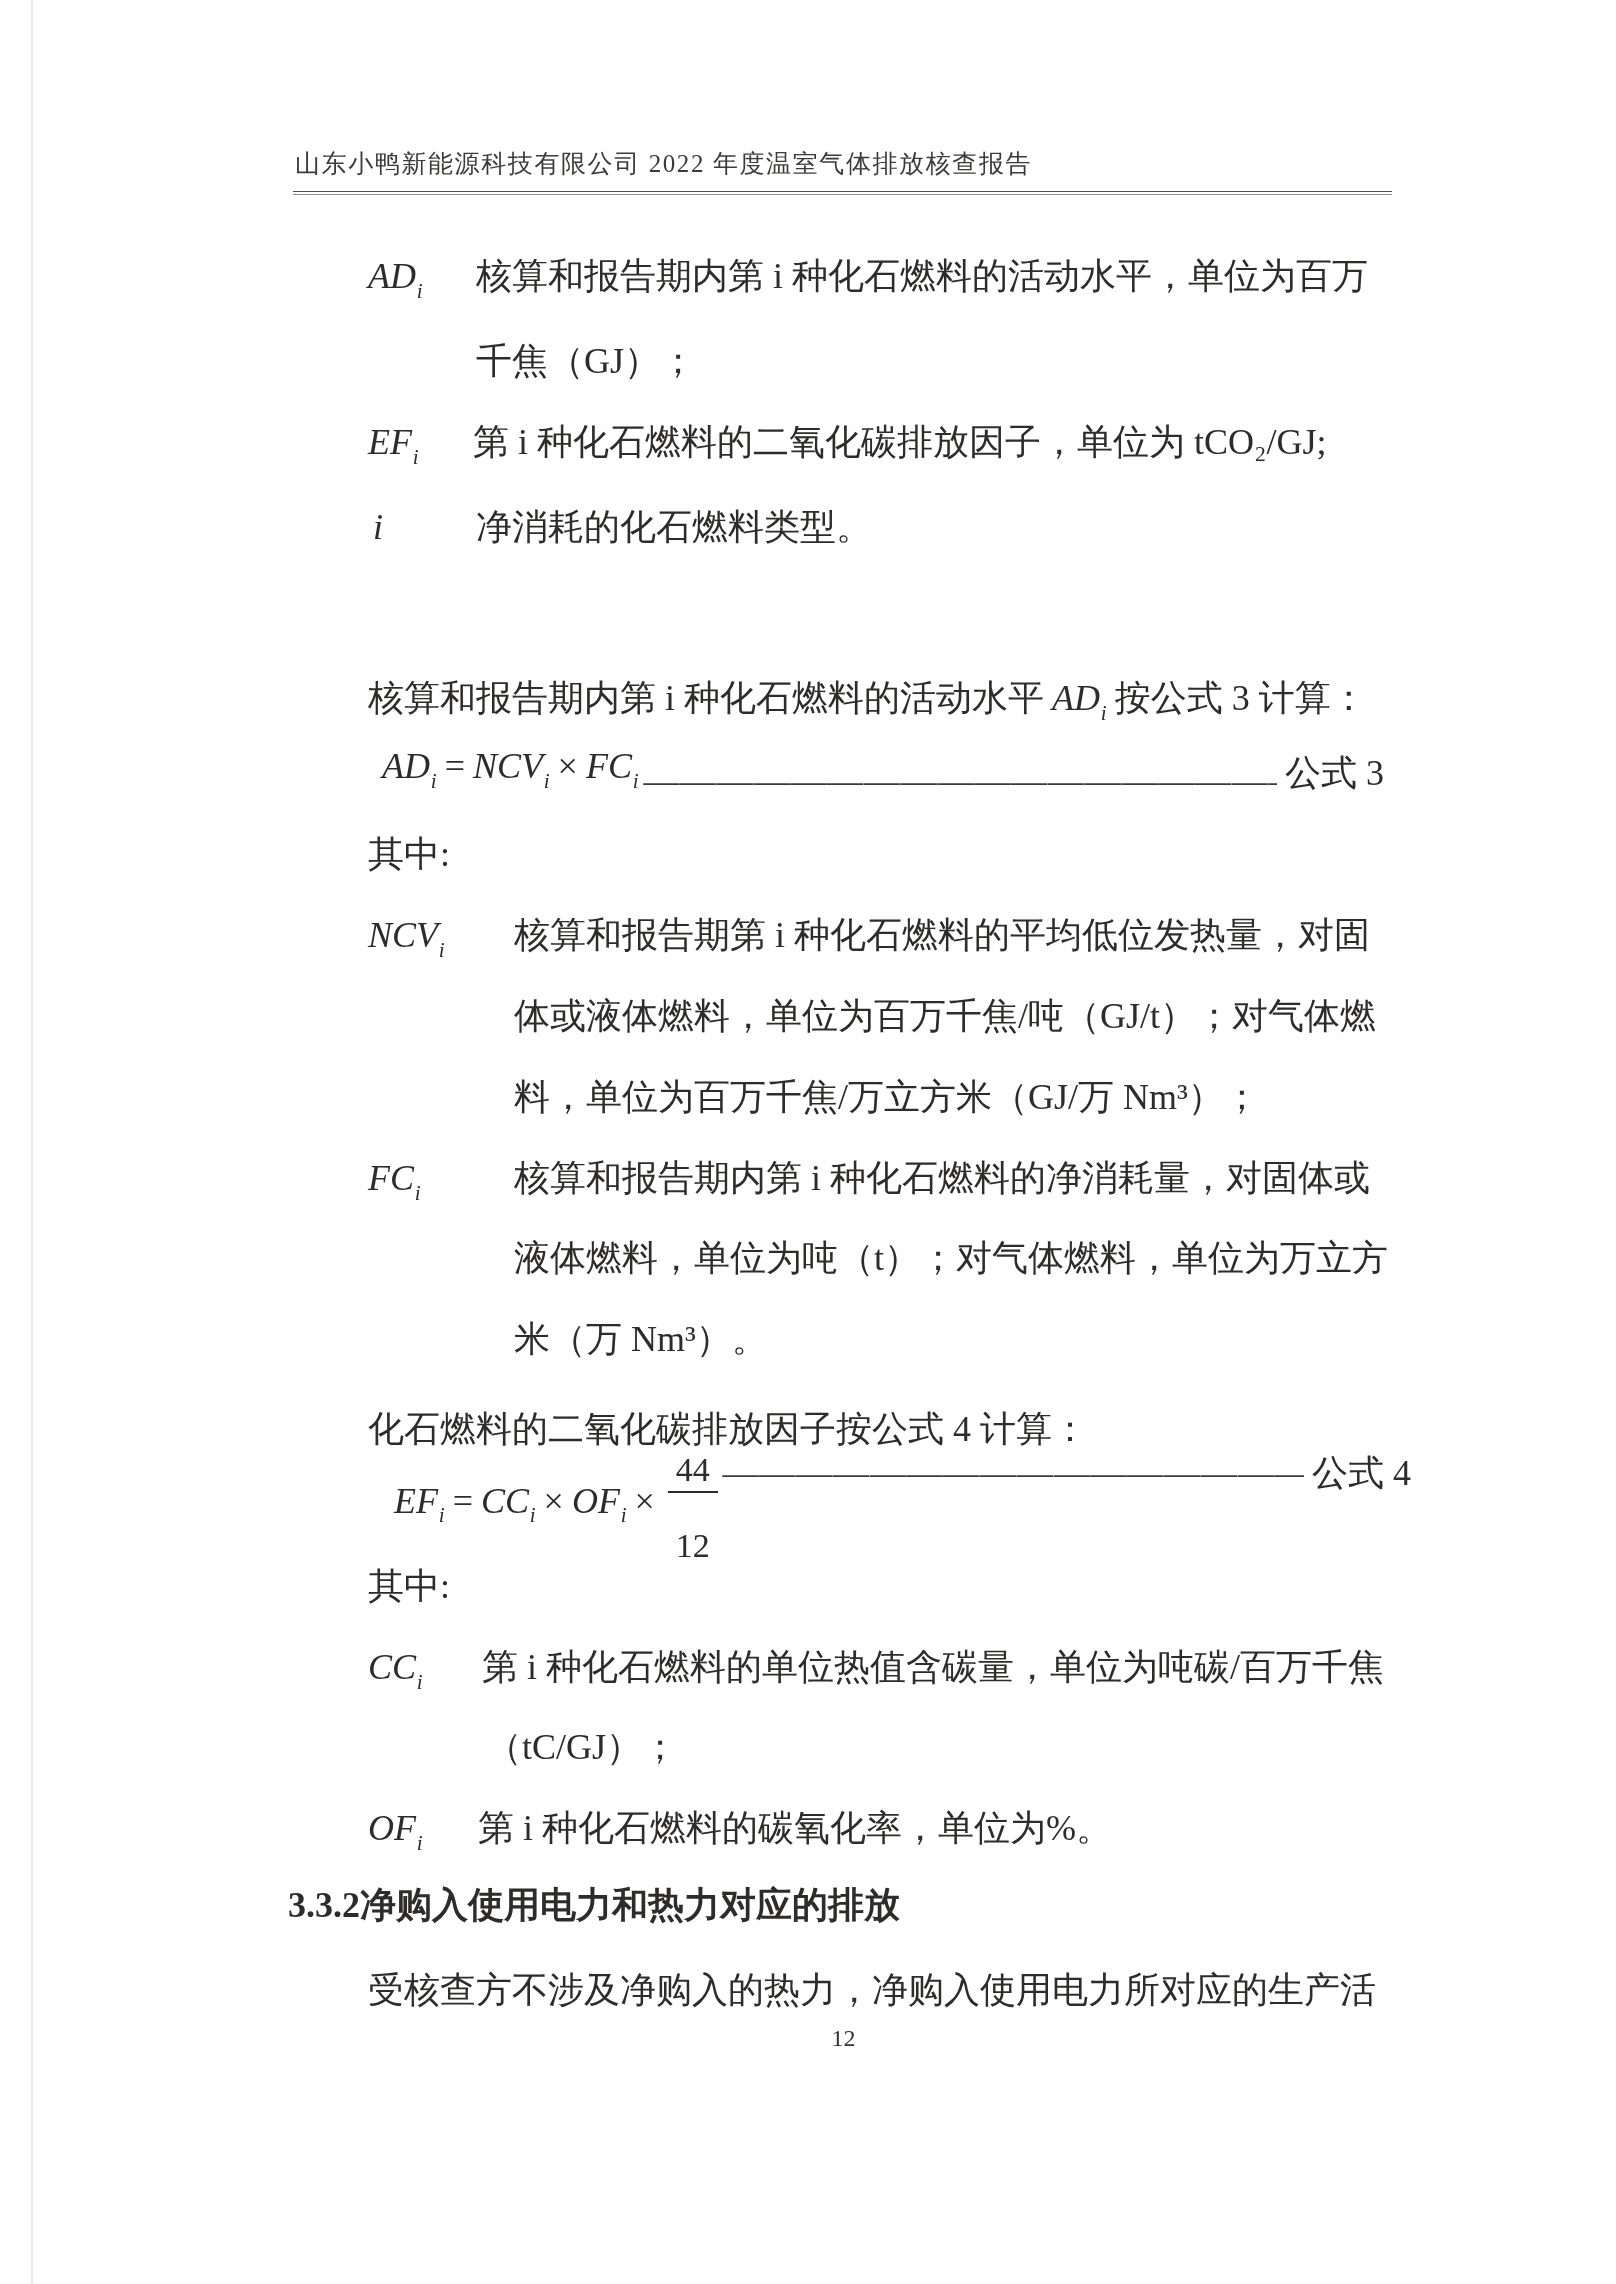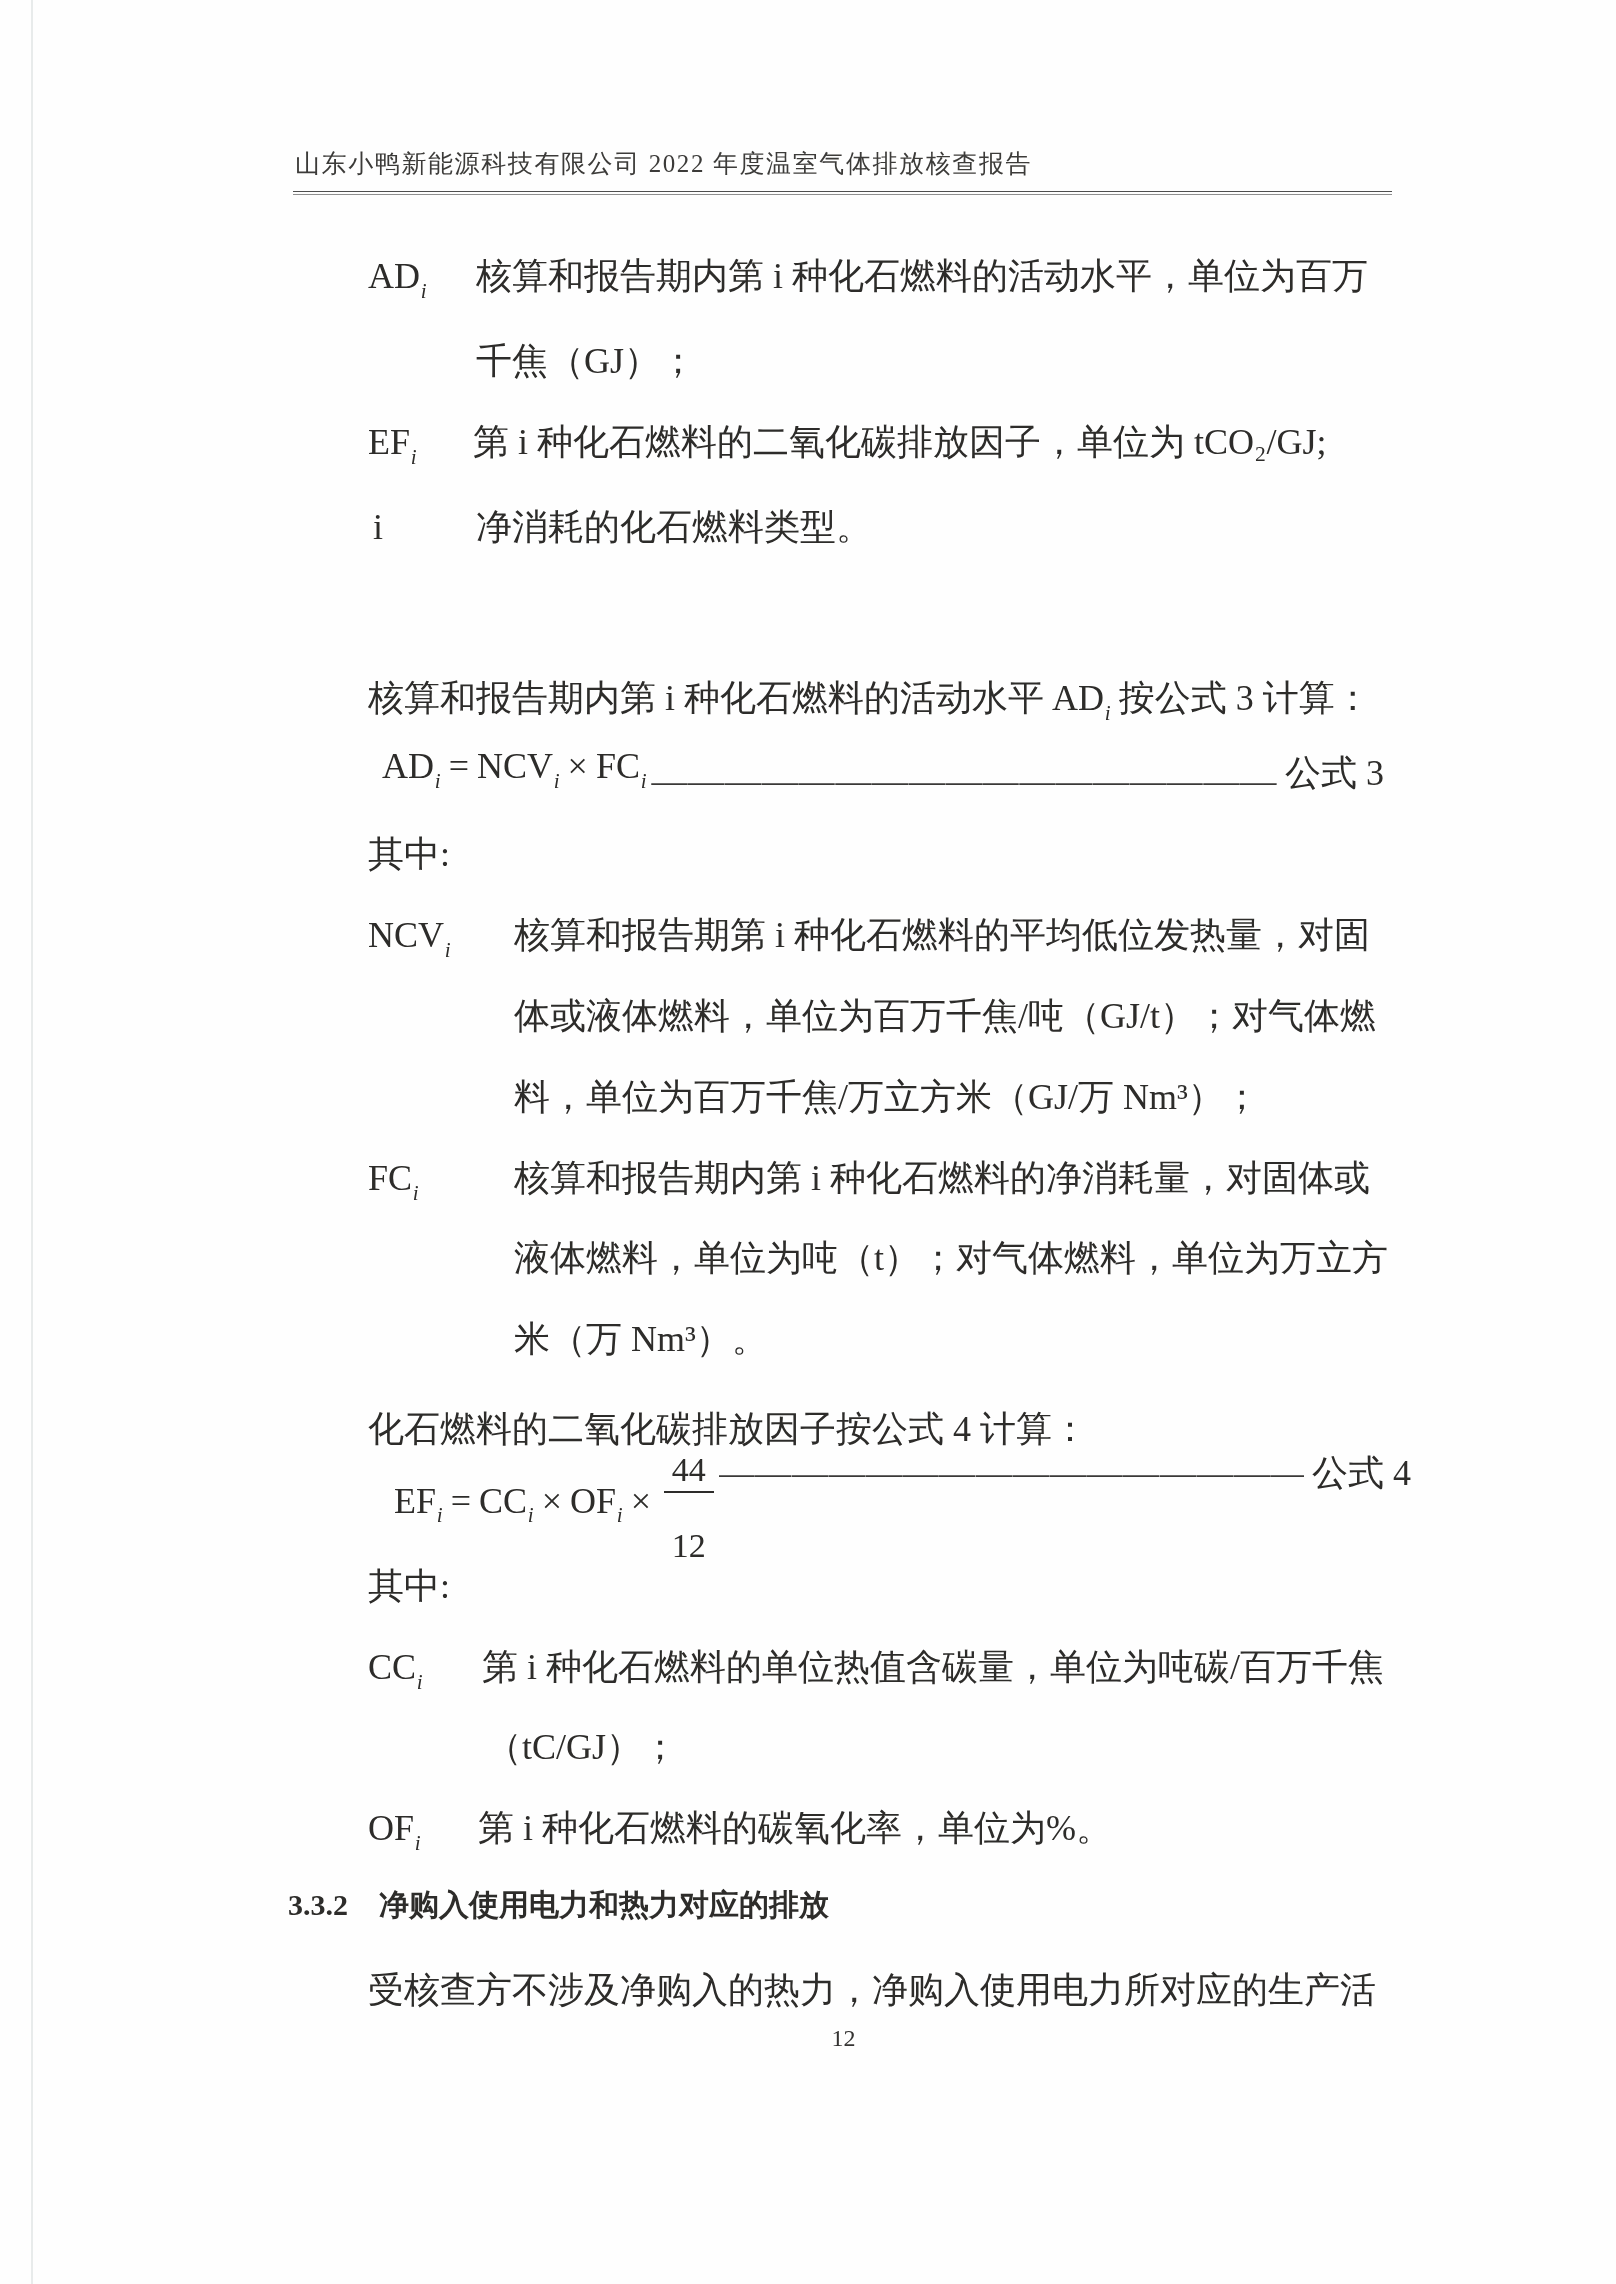--- a/index.html
+++ b/index.html
@@ -34,21 +34,21 @@
     border-top: 1.6px solid #4e4e4e;
     border-bottom: 0.8px solid #8f8f8f;
   }
   .t {
     position: absolute;
     font-size: 36px;
     line-height: 42px;
     white-space: nowrap;
   }
   .term { left: 368px; }
-  .sym { }
+  .sym { font-style: italic; }
   .sub {
     font-size: 21px;
     font-style: italic;
     vertical-align: -9.7px;
     margin-left: 0.8px;
   }
   .mathref { margin: 0 8px; }
   .op { margin: 0 8px; }
   .formula-row {
     display: flex;
@@ -77,26 +77,25 @@
     font-style: normal;
     margin-left: 4.8px;
     vertical-align: middle;
     gap: 32px;
   }
   .frac .num { padding: 0 8px 3.2px; border-bottom: 2.4px solid #2d2c2a; }
   .frac .den { padding-top: 3.2px; }
   .section-heading {
     position: absolute;
     left: 288px; top: 1884px;
-    font-size: 30px;
+    font-size: 36px;
     line-height: 42px;
     font-weight: 700;
     white-space: nowrap;
     display: flex;
-    gap: 31px;
   }
   .section-title { font-family: "Liberation Sans", "DejaVu Sans", sans-serif; font-weight: 700; text-align: right; }
   .page-num {
     position: absolute;
     left: 295px; top: 2025px;
     width: 1097px;
     text-align: center;
     font-size: 24px;
     color: #343332;
   }

